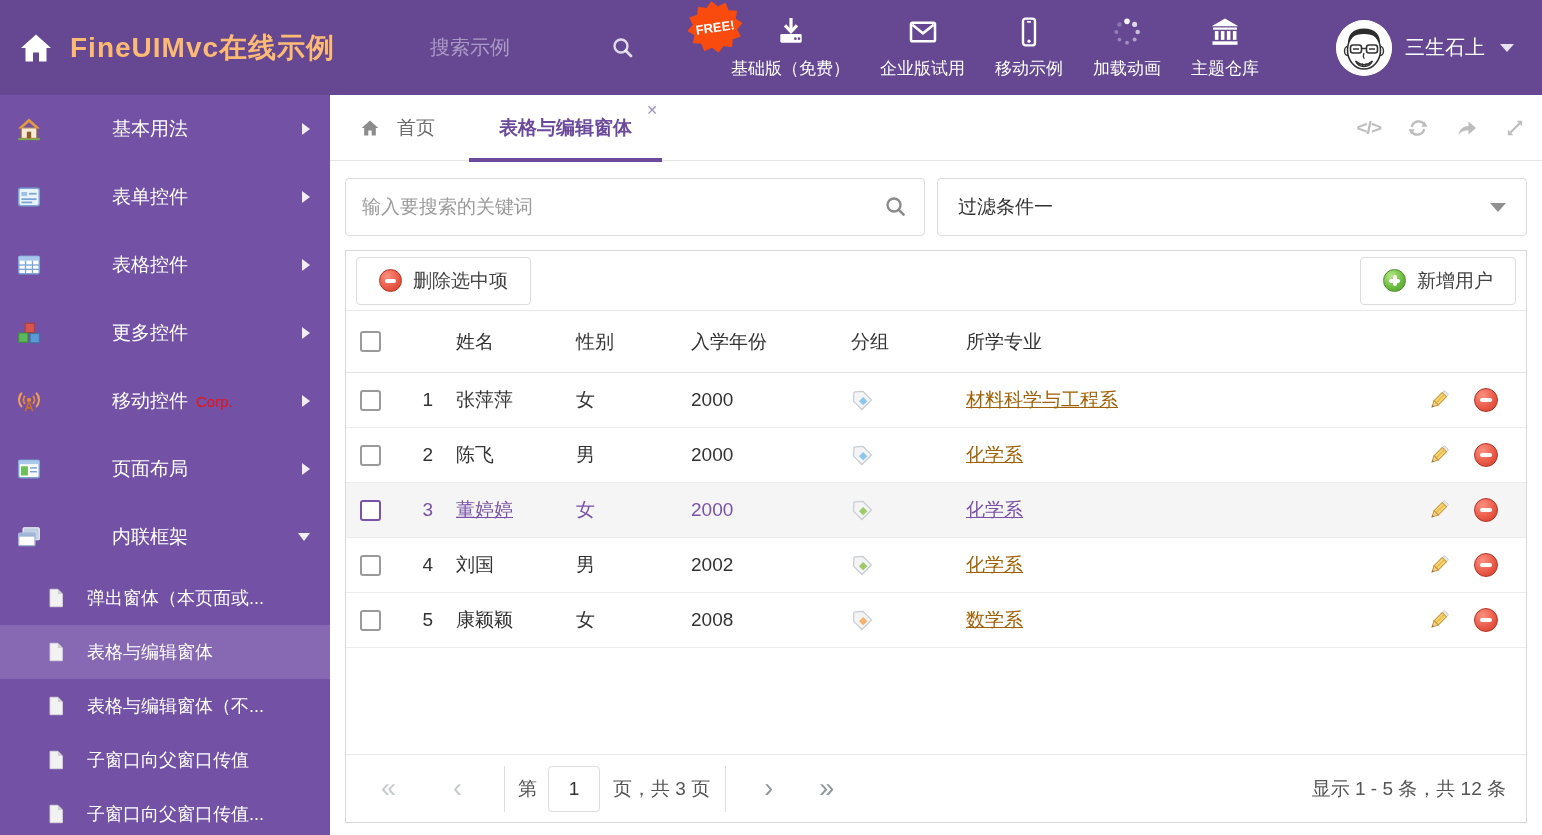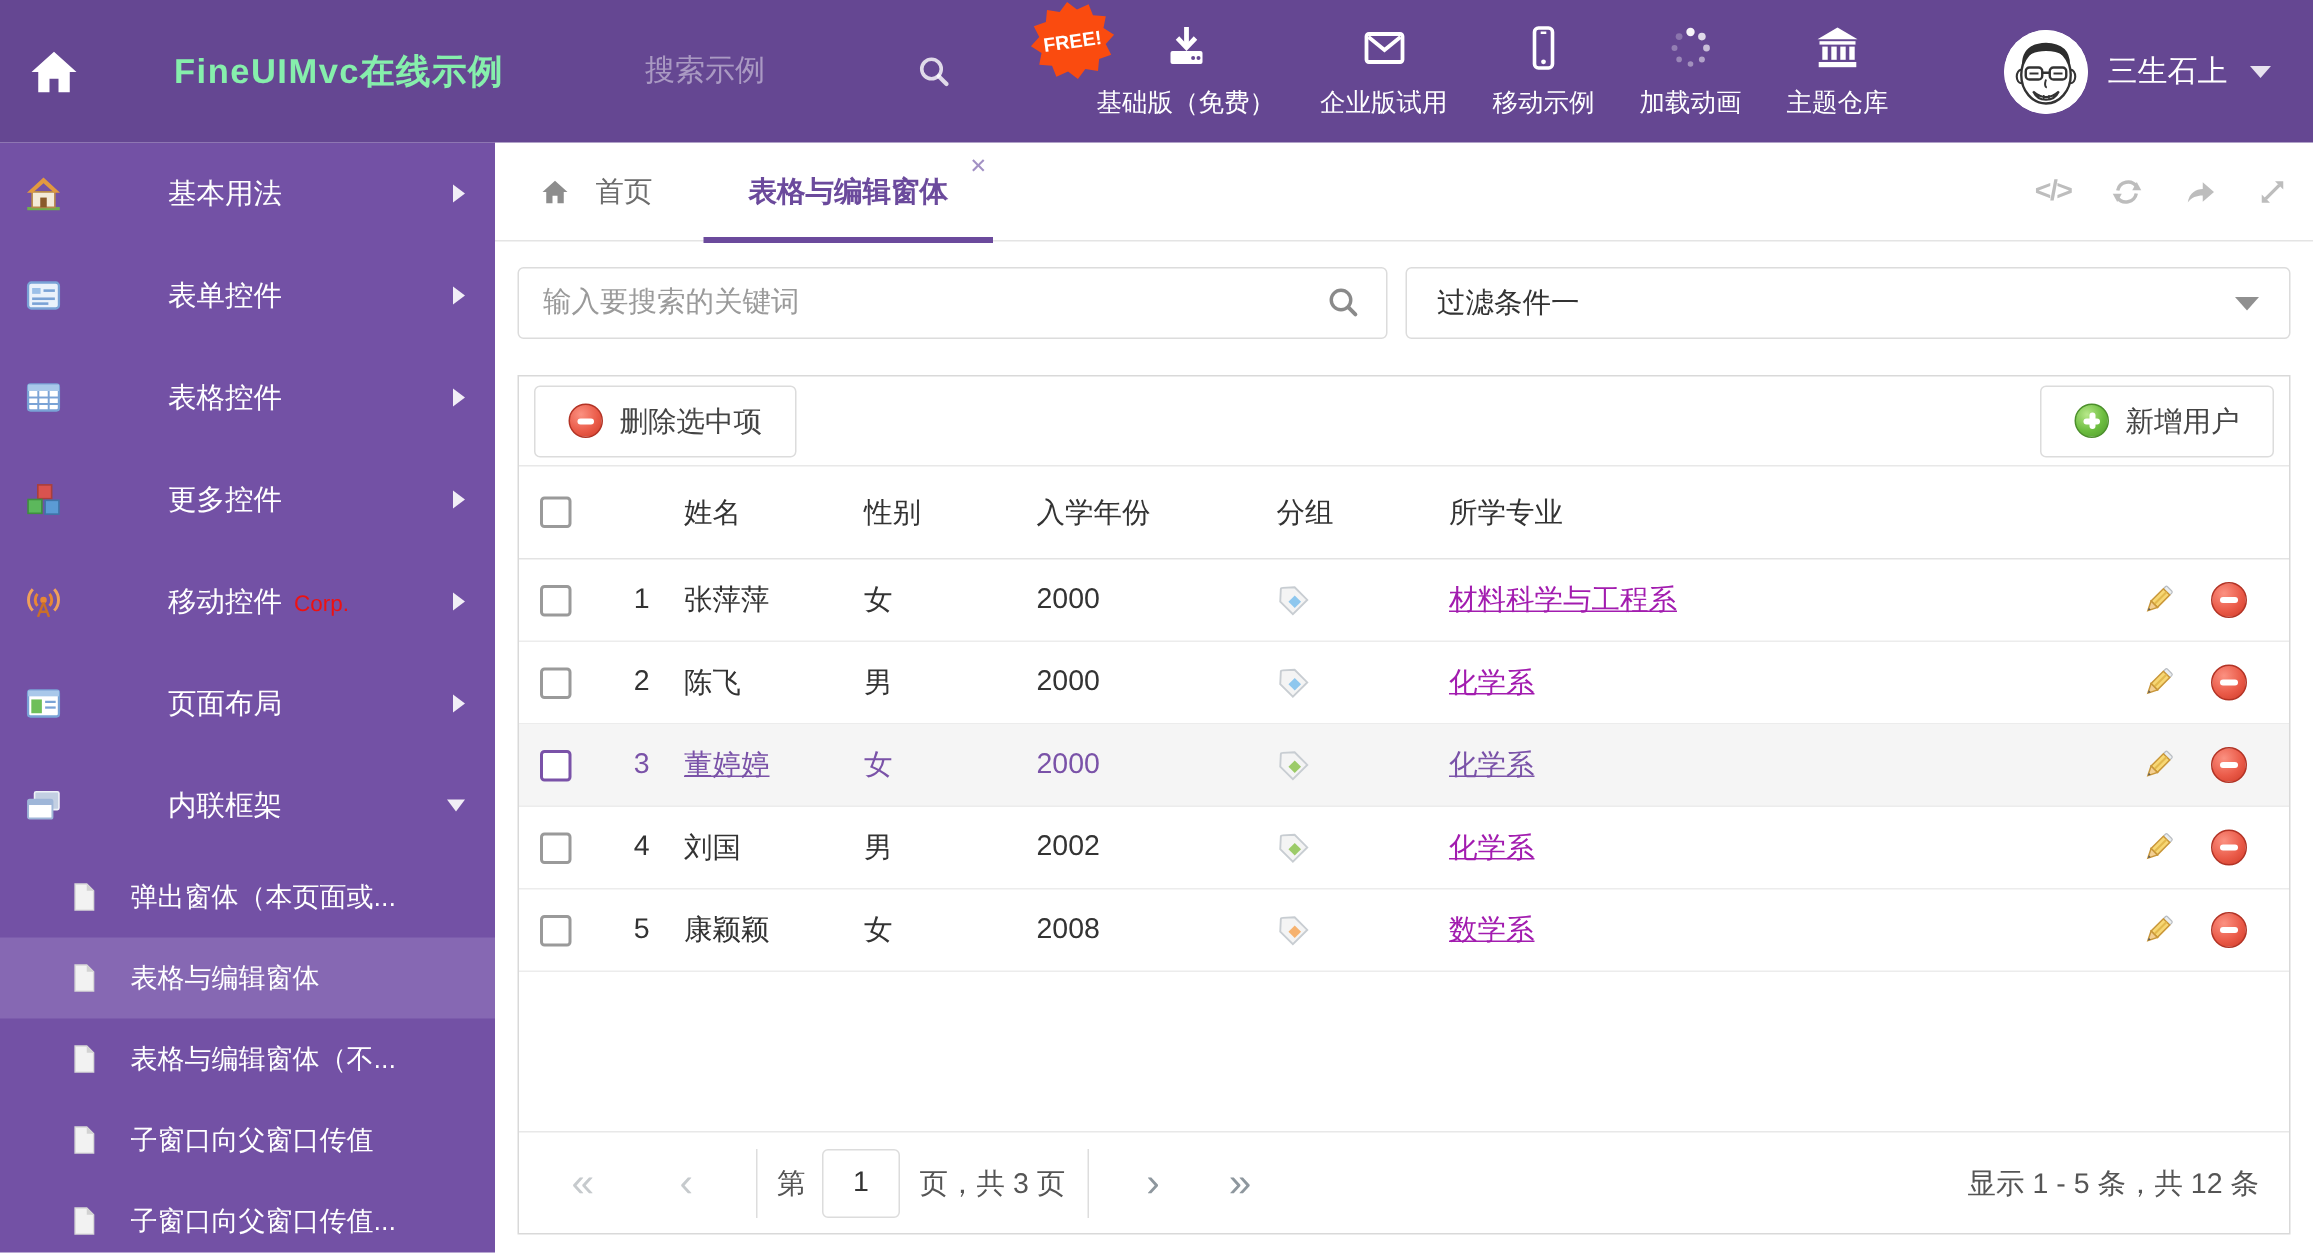--- a/index.html
+++ b/index.html
@@ -3,21 +3,21 @@
 <meta charset="utf-8">
 <style>
   * { box-sizing: border-box; margin: 0; padding: 0; }
   html,body { width:1542px; height:835px; overflow:hidden; background:#fff;
     font-family:"Liberation Sans","DejaVu Sans",sans-serif; }
 
   
   .header { position:absolute; top:0; left:0; width:1542px; height:95px;
     background:#654792; z-index:5; }
   .logo { position:absolute; left:18px; top:0; height:95px; display:flex; align-items:center; gap:16px; }
-  .logo-title { color:#86efac; font-size:23px; font-weight:bold; letter-spacing:1px;margin-left:46px; }
+  .logo-title { color:#fdba74; font-size:28px; font-weight:bold; letter-spacing:1px; }
   .hsearch { position:absolute; left:430px; top:0; height:95px; width:205px;
     display:flex; align-items:center; justify-content:space-between; }
   .hsearch input { background:transparent; border:none; outline:none; color:rgba(255,255,255,.85);
     font-size:20px; width:150px; font-family:inherit; }
   .hsearch input::placeholder { color:rgba(255,255,255,.45); }
   .free-badge { position:absolute; left:687px; top:1px; width:56px; height:52px;
     background:#fa4b0f; color:#fff; font-size:13px; font-weight:bold;
     display:flex; align-items:center; justify-content:center; transform:rotate(-8deg);
     clip-path: polygon(100% 50%,88.6% 60.4%,93.3% 75%,78.3% 78.3%,75% 93.3%,60.4% 88.6%,50% 100%,39.6% 88.6%,25% 93.3%,21.7% 78.3%,6.7% 75%,11.4% 60.4%,0% 50%,11.4% 39.6%,6.7% 25%,21.7% 21.7%,25% 6.7%,39.6% 11.4%,50% 0%,60.4% 11.4%,75% 6.7%,78.3% 21.7%,93.3% 25%,88.6% 39.6%); }
   .hnav { position:absolute; left:716px; top:0; height:95px; display:flex; }
@@ -56,21 +56,21 @@
   .tab-active { margin-left:34px; position:relative; height:66px; display:flex; align-items:center;
     padding:0 30px; cursor:pointer; }
   .tab-active .tx { color:#6b4a9c; font-size:19px; font-weight:bold; }
   .tab-active .underline { position:absolute; left:0; right:0; bottom:-1px; height:4px; background:#6b4a9c; }
   .tab-close { position:absolute; right:4px; top:8px; color:#a291c4; font-size:14px;
     font-weight:bold; cursor:pointer; line-height:1; }
   .tb-icons { position:absolute; right:16px; top:0; height:66px; display:flex; align-items:center; gap:25px; }
   .tb-ic { color:#bdbdbd; cursor:pointer; display:flex; align-items:center; }
   .tb-code { font-size:19px; font-weight:bold; letter-spacing:-1px; }
 
-  .filter-row { display:flex; margin:17px 15px 0 15px; height:48px;justify-content:flex-end; }
+  .filter-row { display:flex; margin:17px 15px 0 15px; height:58px;justify-content:flex-end; }
   .search-box { width:580px; border:1px solid #dcdcdc; border-radius:4px;
     display:flex; align-items:center; padding:0 16px; }
   .search-box input { flex:1; border:none; outline:none; font-size:19px; color:#333; font-family:inherit; }
   .search-box input::placeholder { color:#9a9a9a; }
   .select-box { flex:1; margin-left:12px; border:1px solid #dcdcdc; border-radius:4px;
     display:flex; align-items:center; padding:0 20px; font-size:19px; color:#333; cursor:pointer; }
   .caret-g { width:0; height:0; border-left:8px solid transparent; border-right:8px solid transparent;
     border-top:9px solid #909090; margin-left:auto; }
 
   .panel { position:absolute; left:15px; right:15px; top:155px; bottom:12px;
@@ -102,21 +102,21 @@
   .c-check { width:65px; padding-left:14px; flex:none; }
   .cb { display:block; width:21px; height:21px; border:2px solid #9a9a9a; border-radius:3px; background:#fff; }
   .row.hl .cb { border-color:#7a52a8; }
   .c-num { width:22px; text-align:right; flex:none; }
   .c-name { width:143px; padding-left:23px; flex:none; white-space:nowrap; }
   .row.hl .c-name .nm { text-decoration:underline; }
   .c-gender { width:115px; flex:none; }
   .c-year { width:155px; flex:none; }
   .c-group { width:120px; padding-left:5px; flex:none; display:flex; align-items:center; }
   .c-major { flex:1; }
-  .c-major a { color:#a21caf; text-decoration:underline; cursor:pointer; }
+  .c-major a { color:#a16207; text-decoration:underline; cursor:pointer; }
   .row.hl .c-major a { color:#7a52a8; }
   .c-actions { width:130px; flex:none; display:flex; justify-content:flex-end;
     align-items:center; gap:23px; padding-right:28px; }
   .ico-edit { width:24px; height:24px; cursor:pointer; }
   .ico-del.small { width:24px; height:24px; cursor:pointer; }
 
   .spacer { flex:1; }
   .pager { height:68px; border-top:1px solid #e8e8e8; display:flex; align-items:center;
     padding-left:35px; font-size:19px; color:#555; position:relative; flex:none; }
   .pg-arr { font-size:27px; line-height:1; cursor:default; }

